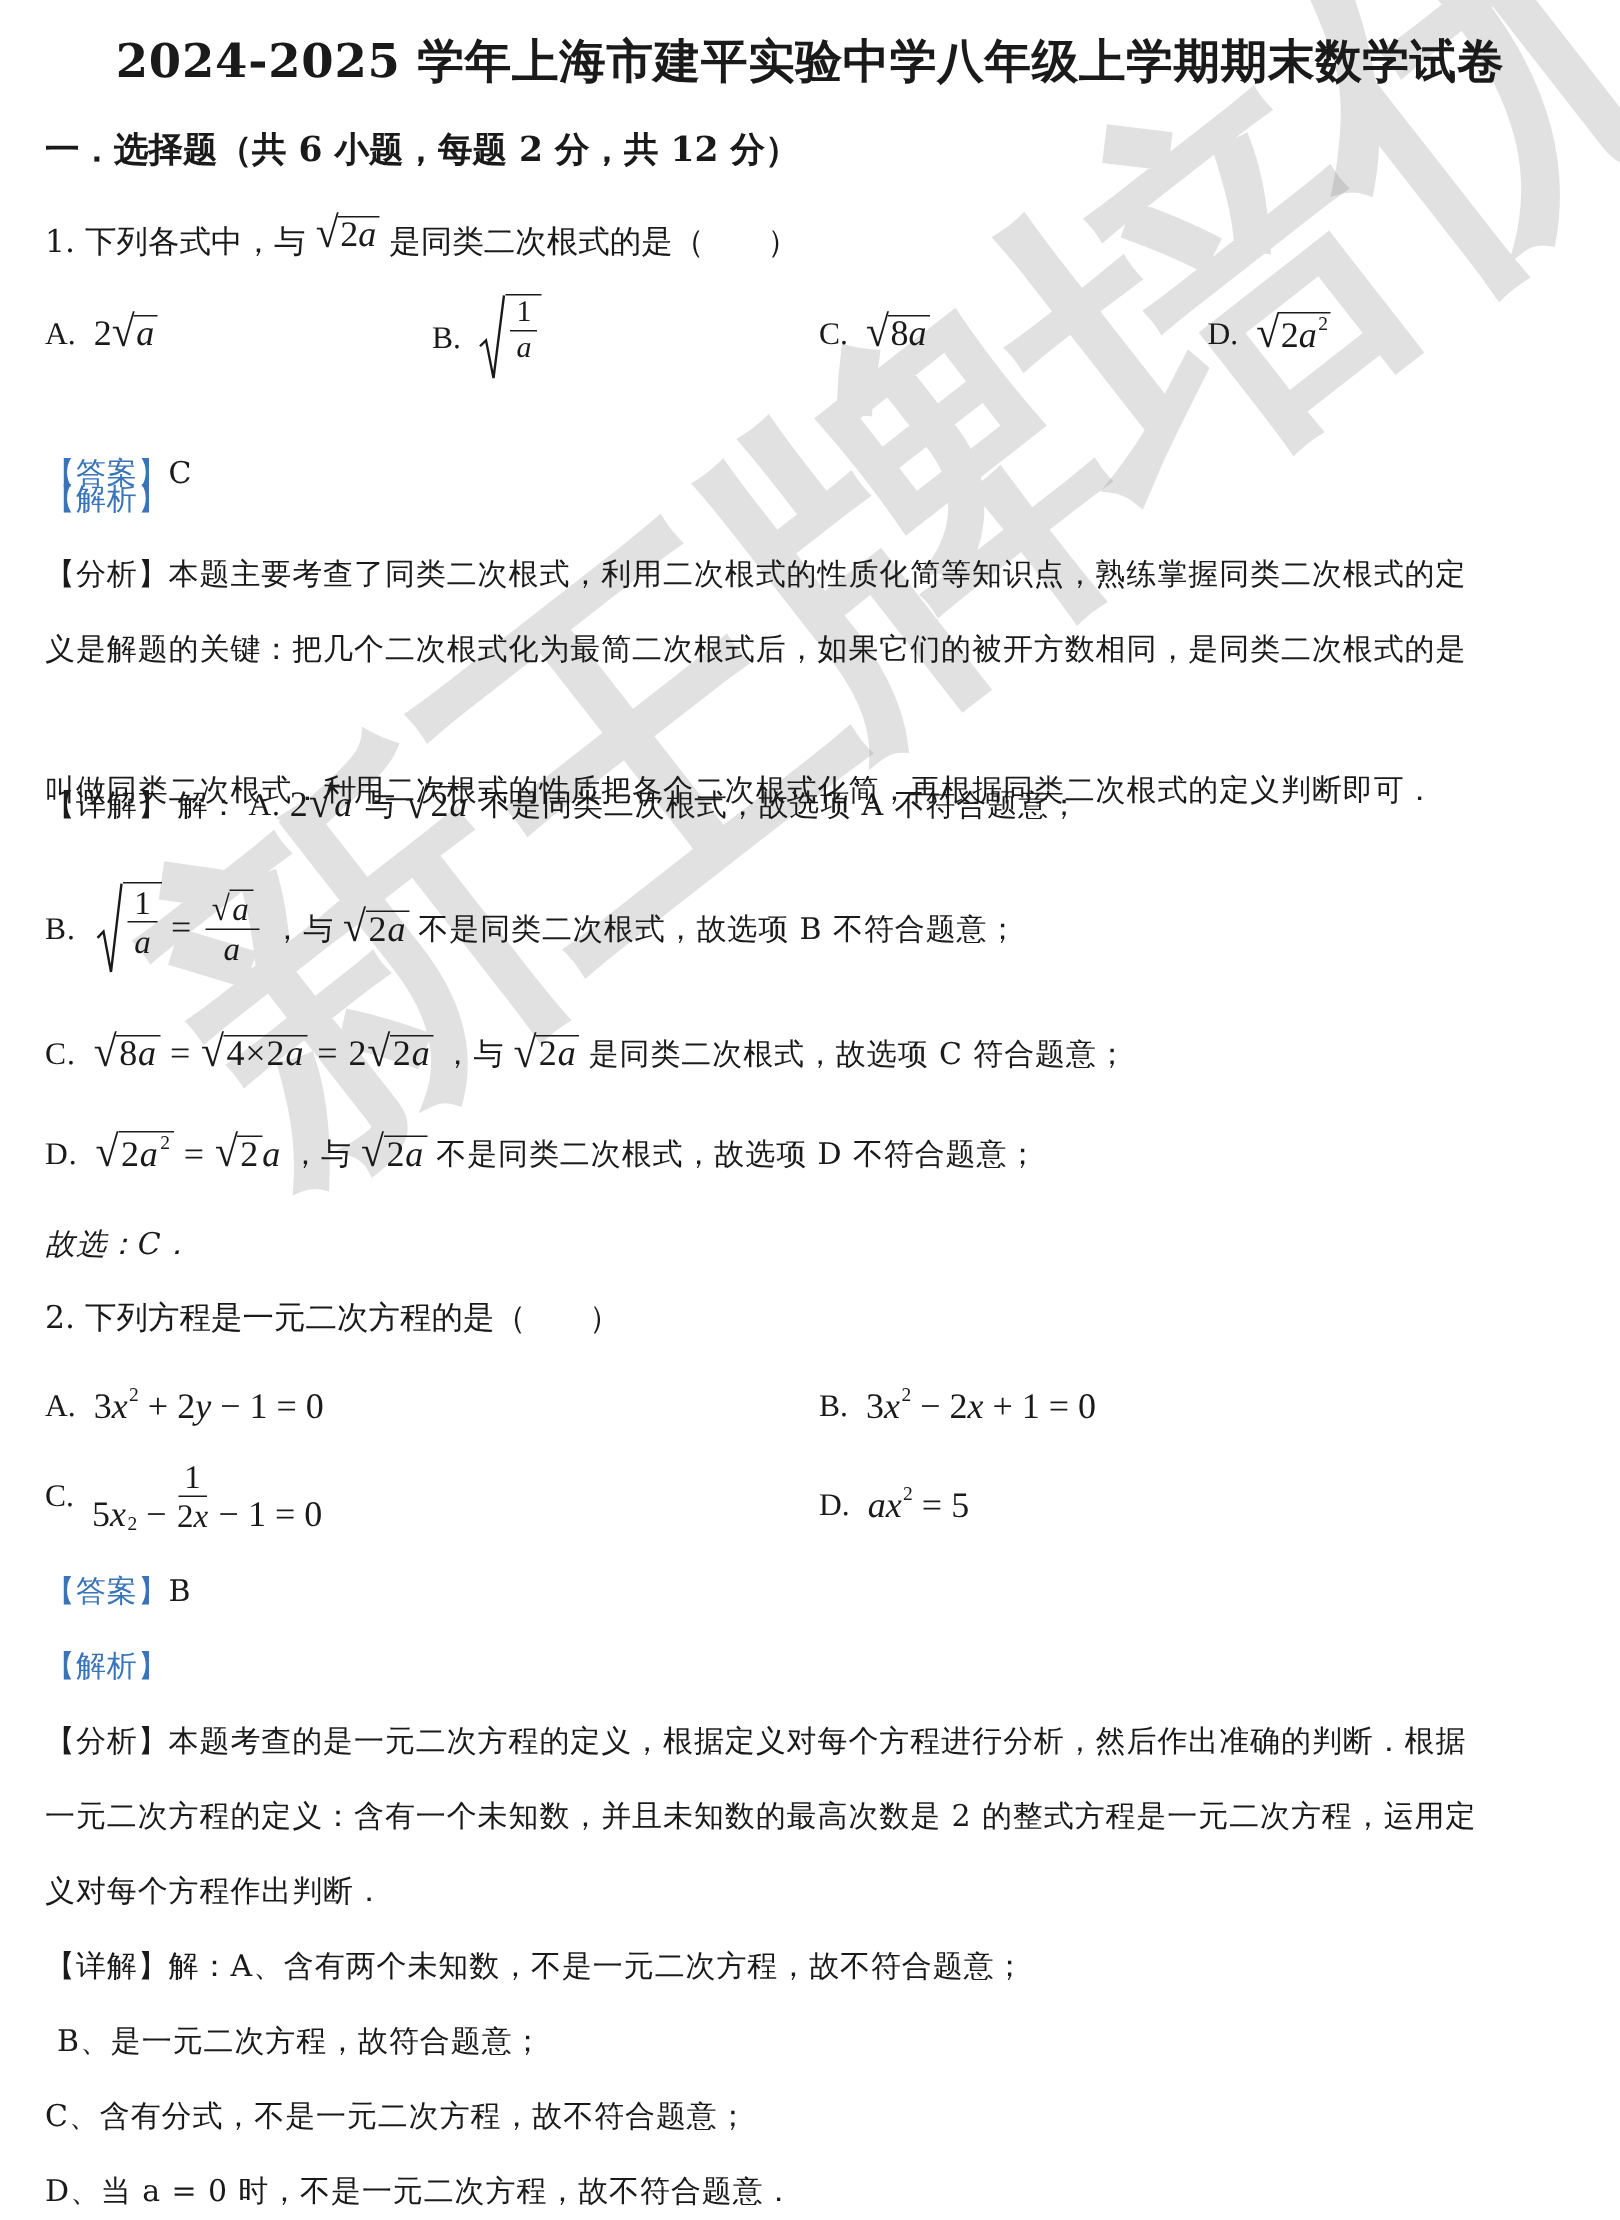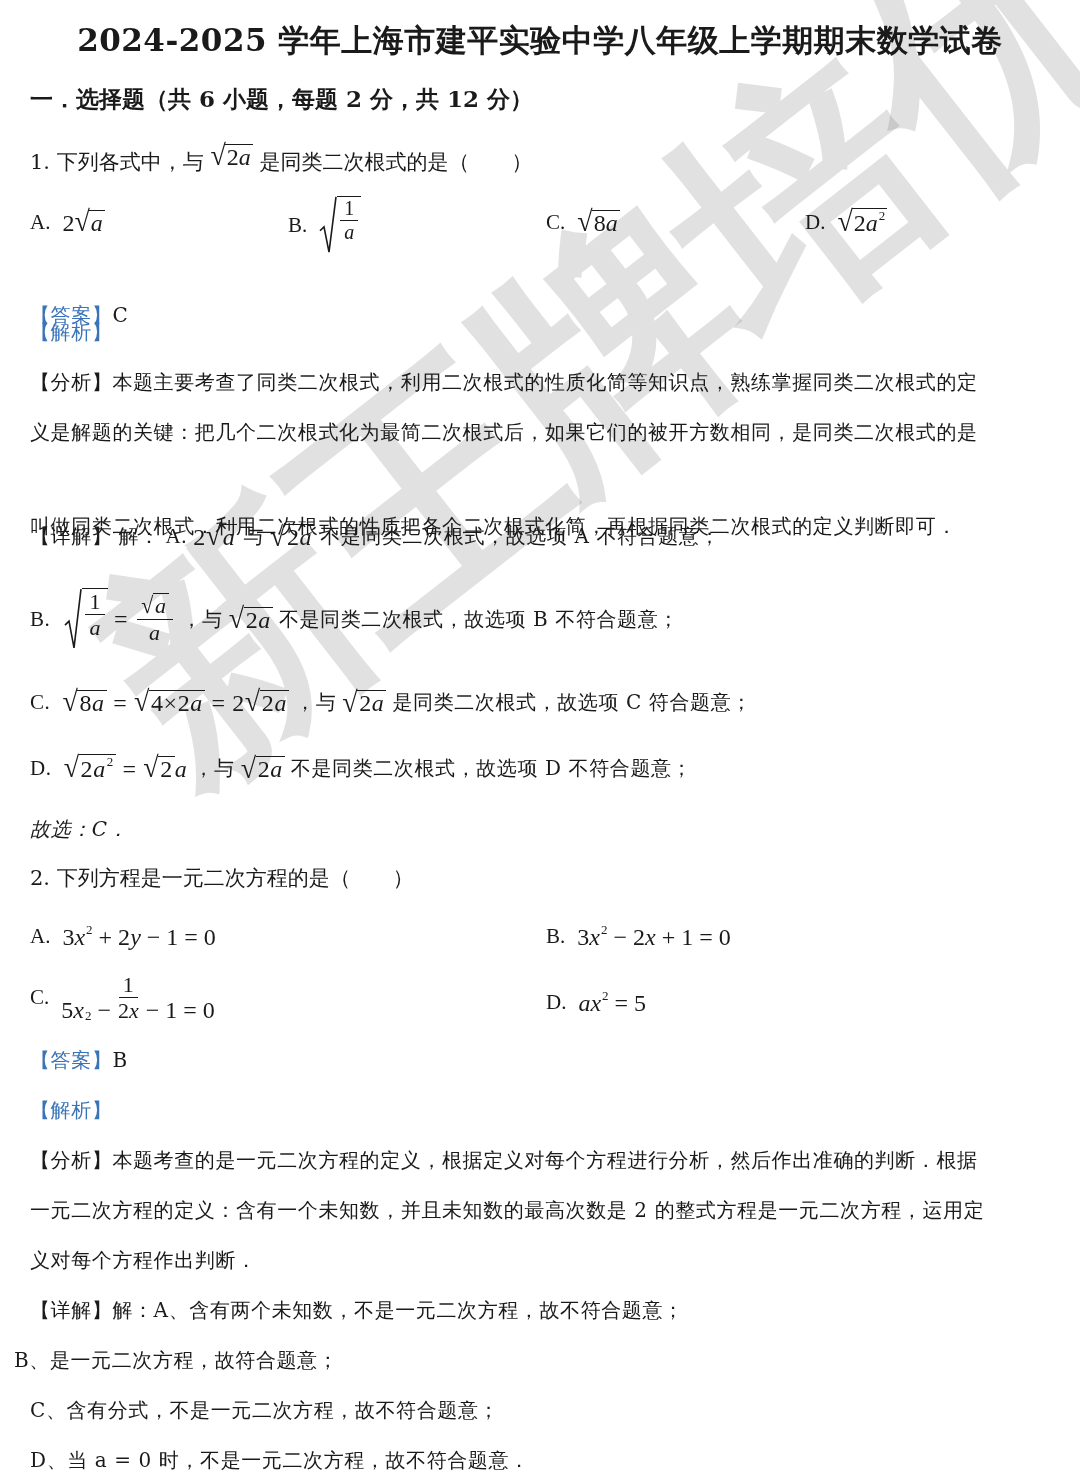--- a/index.html
+++ b/index.html
@@ -229,17 +229,17 @@
 
   <div class="abs txt" style="left:30px; top:1147px;">
     <span>【分析】</span><span>本题考查的是一元二次方程的定义，根据定义对每个方程进行分析，然后作出准确的判断．根据</span>
   </div>
   <div class="abs txt" style="left:30px; top:1197px;">一元二次方程的定义：含有一个未知数，并且未知数的最高次数是 2 的整式方程是一元二次方程，运用定</div>
   <div class="abs txt" style="left:30px; top:1247px;">义对每个方程作出判断．</div>
 
   <div class="abs txt" style="left:30px; top:1297px;">
     <span>【详解】</span><span>解：A、含有两个未知数，不是一元二次方程，故不符合题意；</span>
   </div>
-  <div class="abs txt" style="left:14px; top:1347px;">B、是一元二次方程，故符合题意；</div>
+  <div class="abs txt" style="left:38px; top:1347px;">B、是一元二次方程，故符合题意；</div>
   <div class="abs txt" style="left:30px; top:1397px;">C、含有分式，不是一元二次方程，故不符合题意；</div>
   <div class="abs txt" style="left:30px; top:1447px;">D、当 a = 0 时，不是一元二次方程，故不符合题意．</div>
 
 </div>
 
 </body></html>

